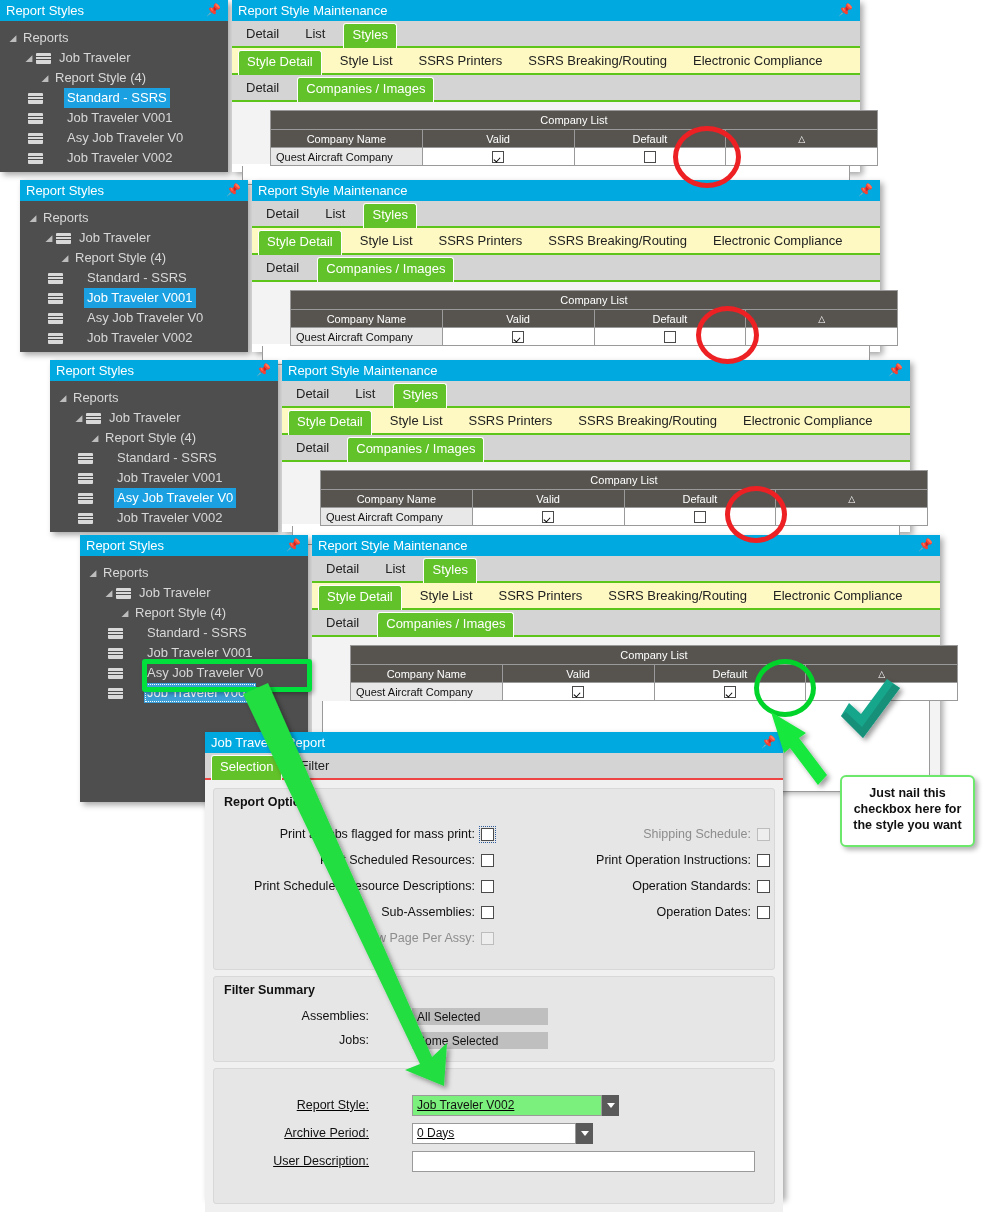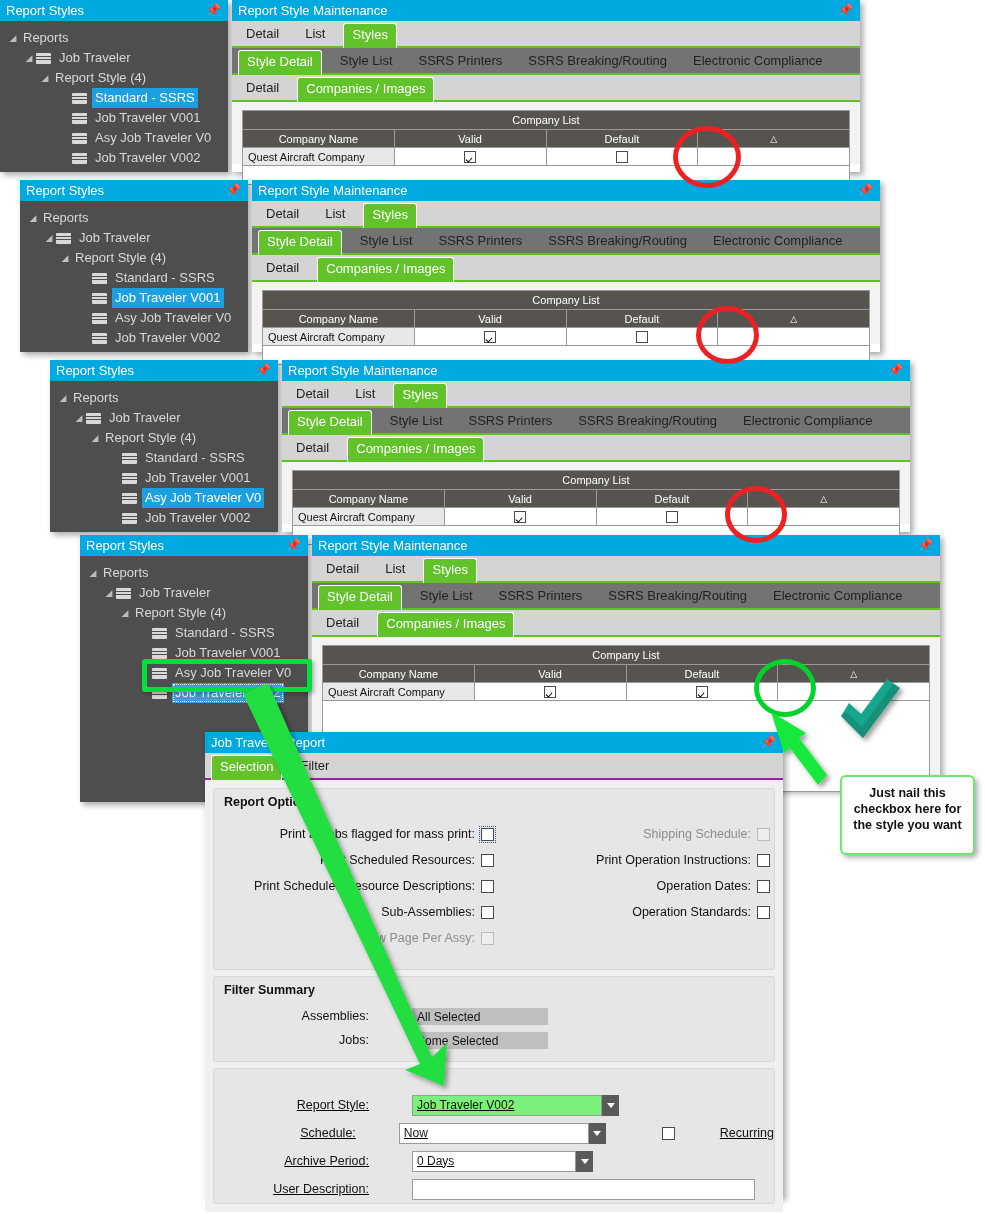--- a/index.html
+++ b/index.html
@@ -21,49 +21,49 @@
   .titlebar .pin{position:absolute;right:7px;top:0;font-size:12px;line-height:21px;}
 
   
   .treepanel{background:#4e4e4e;box-sizing:border-box;}
   .treebody{padding:7px 0 0 0;font-size:13px;color:#d8d8d8;}
   .trow{height:20px;line-height:20px;white-space:nowrap;padding-left:6px;display:flex;align-items:center;}
   .tw{display:inline-block;width:14px;text-align:center;color:#bdbdbd;font-size:9px;}
   .ind1{padding-left:6px;}
   .ind2{padding-left:22px;}
   .ind3{padding-left:38px;}
-  .ind4{padding-left:72px;}
+  .ind4{padding-left:28px;gap:16px;}
   .folder{
     display:inline-block;width:15px;height:11px;margin-right:5px;position:relative;
     background:#d9d9d9;border-radius:1px;vertical-align:middle;flex:0 0 auto;
   }
   .folder:after{content:"";position:absolute;left:0;top:3px;width:15px;height:1px;background:#4e4e4e;}
   .folder:before{content:"";position:absolute;left:0;top:6px;width:15px;height:1px;background:#4e4e4e;}
   .tlabel{display:inline-block;padding:0 3px;}
   .tlabel.sel{background:#1BA1E2;color:#ffffff;}
   .tlabel.sel2{background:#3d9fd8;color:#ffffff;outline:1px dotted #ffffff;outline-offset:-2px;}
 
   
   .mainwin{background:#ffffff;box-sizing:border-box;}
   .tabrow{
     background:#d4d4d4;border-bottom:2px solid #5DC41A;height:27px;
     display:flex;align-items:flex-end;padding-left:6px;box-sizing:border-box;
   }
-  .tabrow.lvl2{background:#737373;}
+  .tabrow.lvl2{background:#fef9c3;}
   .tabrow.lvl3{background:#d4d4d4;}
   .tab{
     font-size:13px;color:#222;padding:2px 8px 3px 8px;margin-right:10px;
     line-height:18px;white-space:nowrap;
   }
   .tab.active{
     background:#62C229;color:#ffffff;border:1px solid #ffffff;
     border-bottom:none;border-radius:3px 3px 0 0;margin-bottom:-2px;padding-bottom:4px;
   }
   .gridwrap{background:#f3f3f3;padding:8px 10px 0 10px;box-sizing:border-box;}
-  table.glist{border-collapse:collapse;width:100%;font-size:11px;table-layout:fixed;}
+  table.glist{border-collapse:collapse;width:100%;font-size:11px;table-layout:fixed;margin-left:28px;}
   table.glist td,table.glist th{border:1px solid #9a9a9a;box-sizing:border-box;}
   .gcap{background:#575450;color:#ffffff;text-align:center;height:19px;font-weight:normal;font-size:11px;}
   .ghead{background:#575450;color:#ffffff;text-align:center;height:18px;font-weight:normal;font-size:11px;}
   .ghead.tri{width:16px;font-size:9px;}
   .grow td{background:#e8e8e8;height:18px;color:#111;}
   .grow td.cellw{background:#ffffff;text-align:center;}
   .grow td.name{padding-left:5px;text-align:left;}
   .cbx{display:inline-block;width:10px;height:10px;border:1px solid #4b4b4b;background:#fff;position:relative;vertical-align:middle;}
   .cbx.on:after{
     content:"";position:absolute;left:2px;top:4px;width:3px;height:5px;
@@ -457,21 +457,21 @@
         </table>
       <div class="gridfill" style="height:90px;"></div>
     </div>
   </div>
 
   <div class="win repwin" style="left:205px;top:732px;width:578px;height:466px;">
     <div class="titlebar">
       <span>Job Traveler Report</span>
       <span class="pin">📌</span>
     </div>
-    <div class="tabrow" style="border-bottom:2px solid #a21caf;">
+    <div class="tabrow" style="border-bottom:2px solid #ef4444;">
       <div class="tab active">Selection</div>
       <div class="tab">Filter</div>
     </div>
 
     <div class="repbody">
 
       <div class="group" style="height:182px;">
         <div class="grouptitle">Report Options</div>
         <div class="optcols">
           <div class="optcol">
@@ -499,25 +499,25 @@
           <div class="optcol">
             <div class="optrow">
               <span class="lab dis">Shipping Schedule:</span>
               <span class="box dis"></span>
             </div>
             <div class="optrow">
               <span class="lab">Print Operation Instructions:</span>
               <span class="box"></span>
             </div>
             <div class="optrow">
+              <span class="lab">Operation Standards:</span>
+              <span class="box"></span>
+            </div>
+            <div class="optrow">
               <span class="lab">Operation Dates:</span>
-              <span class="box"></span>
-            </div>
-            <div class="optrow">
-              <span class="lab">Operation Standards:</span>
               <span class="box"></span>
             </div>
           </div>
         </div>
       </div>
 
       <div class="group" style="height:86px;margin-top:6px;">
         <div class="grouptitle">Filter Summary</div>
         <div style="padding-top:7px;">
           <div class="frow">
@@ -534,31 +534,20 @@
       <div class="group" style="height:136px;margin-top:6px;">
         <div style="padding-top:22px;text-decoration:underline;">
           <div class="frow" style="height:28px;">
             <span class="flab">Report Style:</span>
             <span class="combo">
               <span class="txt green" style="width:190px;">Job Traveler V002</span>
               <span class="btn">
                   <i></i>
                 </span>
             </span>
-          </div>
-          <div class="frow" style="height:28px;">
-            <span class="flab">Schedule:</span>
-            <span class="combo">
-              <span class="txt" style="width:190px;">Now</span>
-              <span class="btn">
-                  <i></i>
-                </span>
-            </span>
-            <span class="box" style="margin-left:18px;"></span>
-            <span style="margin-left:7px;">Recurring</span>
           </div>
           <div class="frow" style="height:28px;">
             <span class="flab">Archive Period:</span>
             <span class="combo">
               <span class="txt" style="width:164px;">0 Days</span>
               <span class="btn">
                   <i></i>
                 </span>
             </span>
           </div>
@@ -593,19 +582,19 @@
 
     <g filter="url(#shd)">
       <path d="M 818 785 L 790 748 L 784 753 L 771 712 L 806 733 L 799 738 L 827 775 Z" fill="#18E83C"></path>
     </g>
 
     <g filter="url(#shd)">
       <path d="M 243 694 L 268 683 L 432 1057 L 447 1043 L 444 1086 L 405 1070 L 420 1064 Z" fill="#22DE41"></path>
     </g>
   </svg>
 
-  <div class="callout" style="left:840px;top:775px;width:135px;height:80px;">
+  <div class="callout" style="left:840px;top:775px;width:135px;height:72px;">
     <div>Just nail this</div>
     <div>checkbox here for</div>
     <div>the style you want</div>
   </div>
 
 </div>
 
 </body></html>

